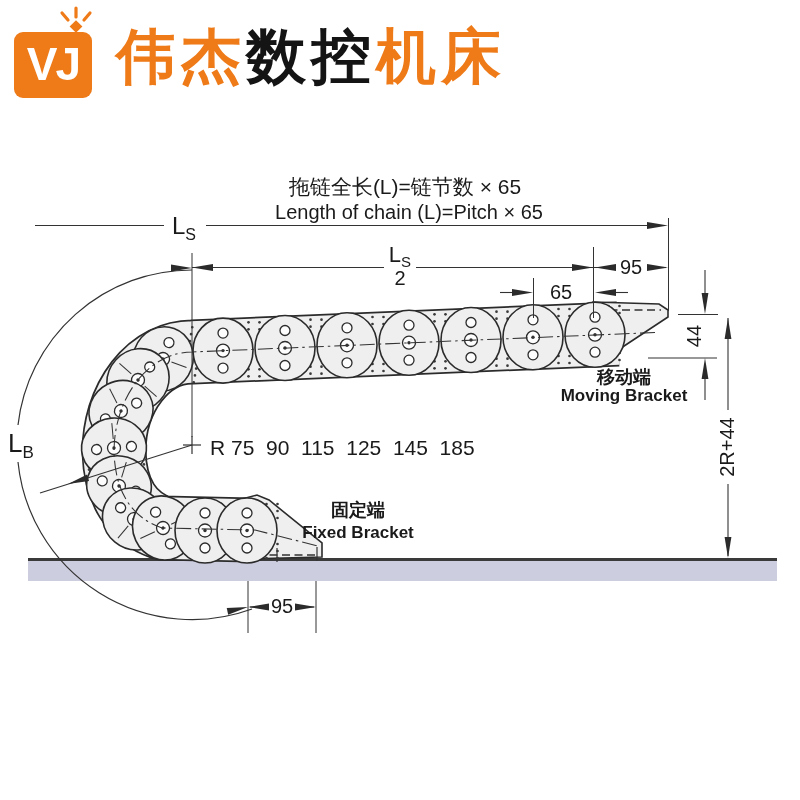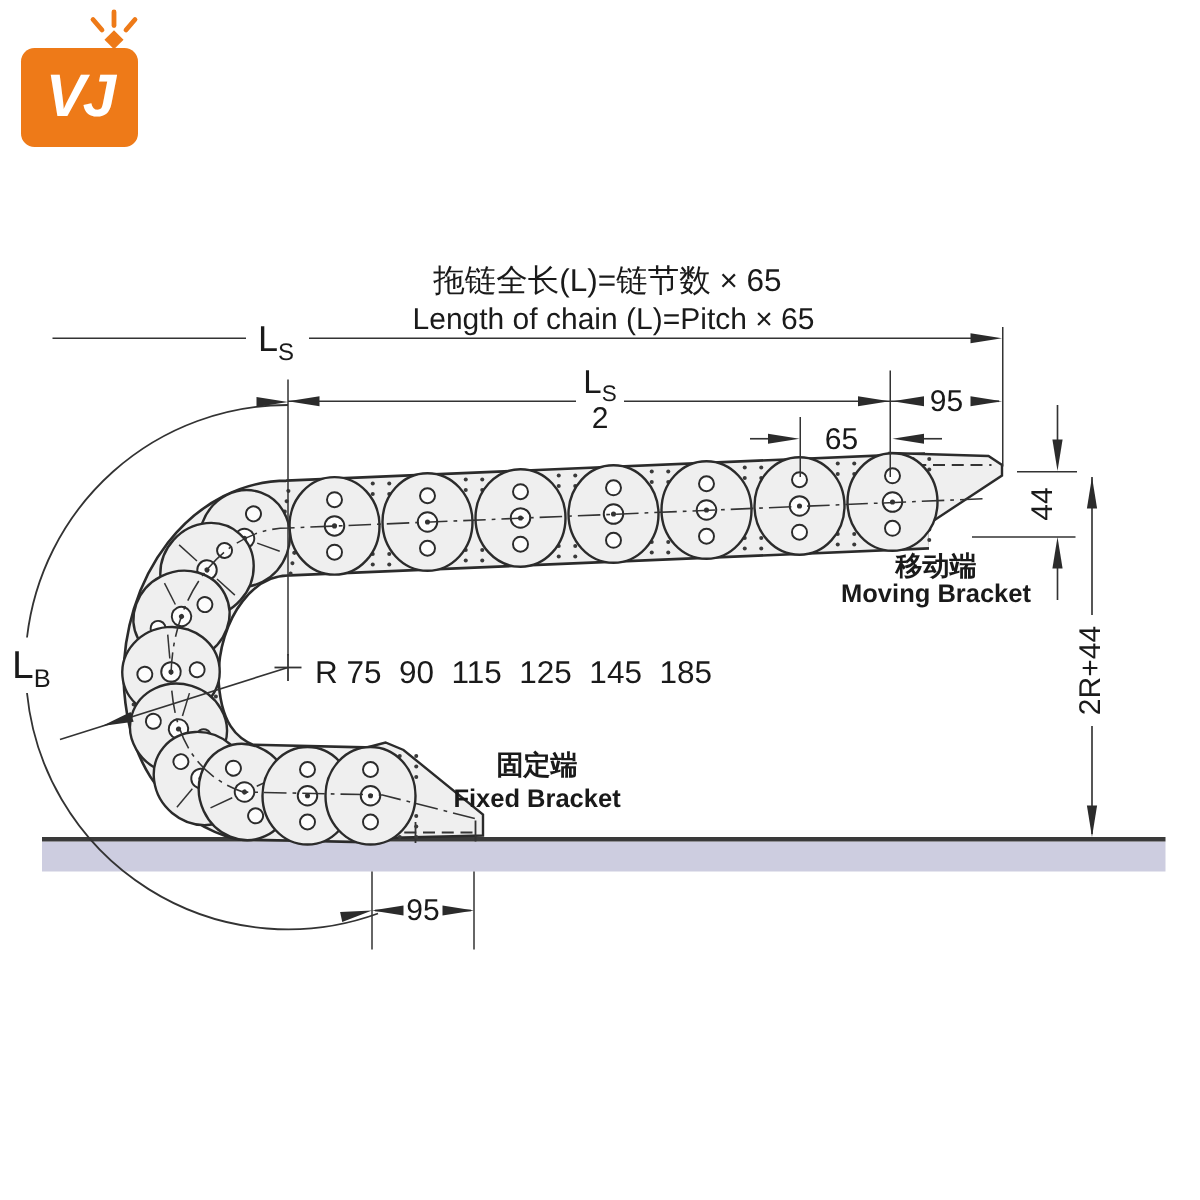--- a/index.html
+++ b/index.html
@@ -1,21 +1,21 @@
 <!DOCTYPE html>
 <html><head>
 <meta charset="utf-8">
 <style>
   html,body{margin:0;padding:0;background:#fff;}
   .stage{position:relative;width:800px;height:800px;background:#ffffff;overflow:hidden;
          font-family:"Liberation Sans",sans-serif;}
   
   .logo-box{position:absolute;left:14px;top:32px;width:78px;height:66px;background:#EE7A18;
             border-radius:9px;display:flex;align-items:center;justify-content:center;}
-  .logo-box .vj{color:#fff;font-weight:700;font-style:italic;font-size:40px;letter-spacing:-2px;
+  .logo-box .vj{color:#fff;font-weight:700;font-size:46px;letter-spacing:-2px;
                 transform:translateY(-1px);}
   .logo-spark{position:absolute;left:56px;top:5px;}
   .brand{position:absolute;left:116px;top:22px;font-size:60px;font-weight:700;letter-spacing:5px;
          white-space:nowrap;line-height:1.15;}
   .brand .seg-orange{color:#EE7A18;}
   .brand .seg-black{color:#141414;}
   svg text{fill:#1a1a1a;}
 </style>
 </head>
 <body>
@@ -26,20 +26,23 @@
     <span class="vj">VJ</span>
   </div>
   <svg class="logo-spark" width="40" height="32">
     <g stroke="#EE7A18" stroke-width="3.2" stroke-linecap="round">
       <line x1="20" y1="12" x2="20" y2="3"></line>
       <line x1="12" y1="15" x2="6" y2="8"></line>
       <line x1="28" y1="15" x2="34" y2="8"></line>
     </g>
     <rect x="15.5" y="17" width="9" height="9" fill="#EE7A18" transform="rotate(45 20 21.5)"></rect>
   </svg>
+  <div class="brand">
+    <span class="seg-orange">伟杰</span><span class="seg-black">数控</span><span class="seg-orange">机床</span>
+  </div>
 
   <svg width="800" height="800" viewBox="0 0 800 800" style="position:absolute;left:0;top:0;">
 
     <g>
       <rect x="28" y="561" width="749" height="20" fill="#CDCDE0"></rect>
       <line x1="28" y1="559.5" x2="777" y2="559.5" stroke="#3A3A3A" stroke-width="3"></line>
     </g>
 
     <g stroke="#333" stroke-width="1.2" fill="none">
       <path d="M 192,270 A 175,175 0 0 0 18,425"></path>

